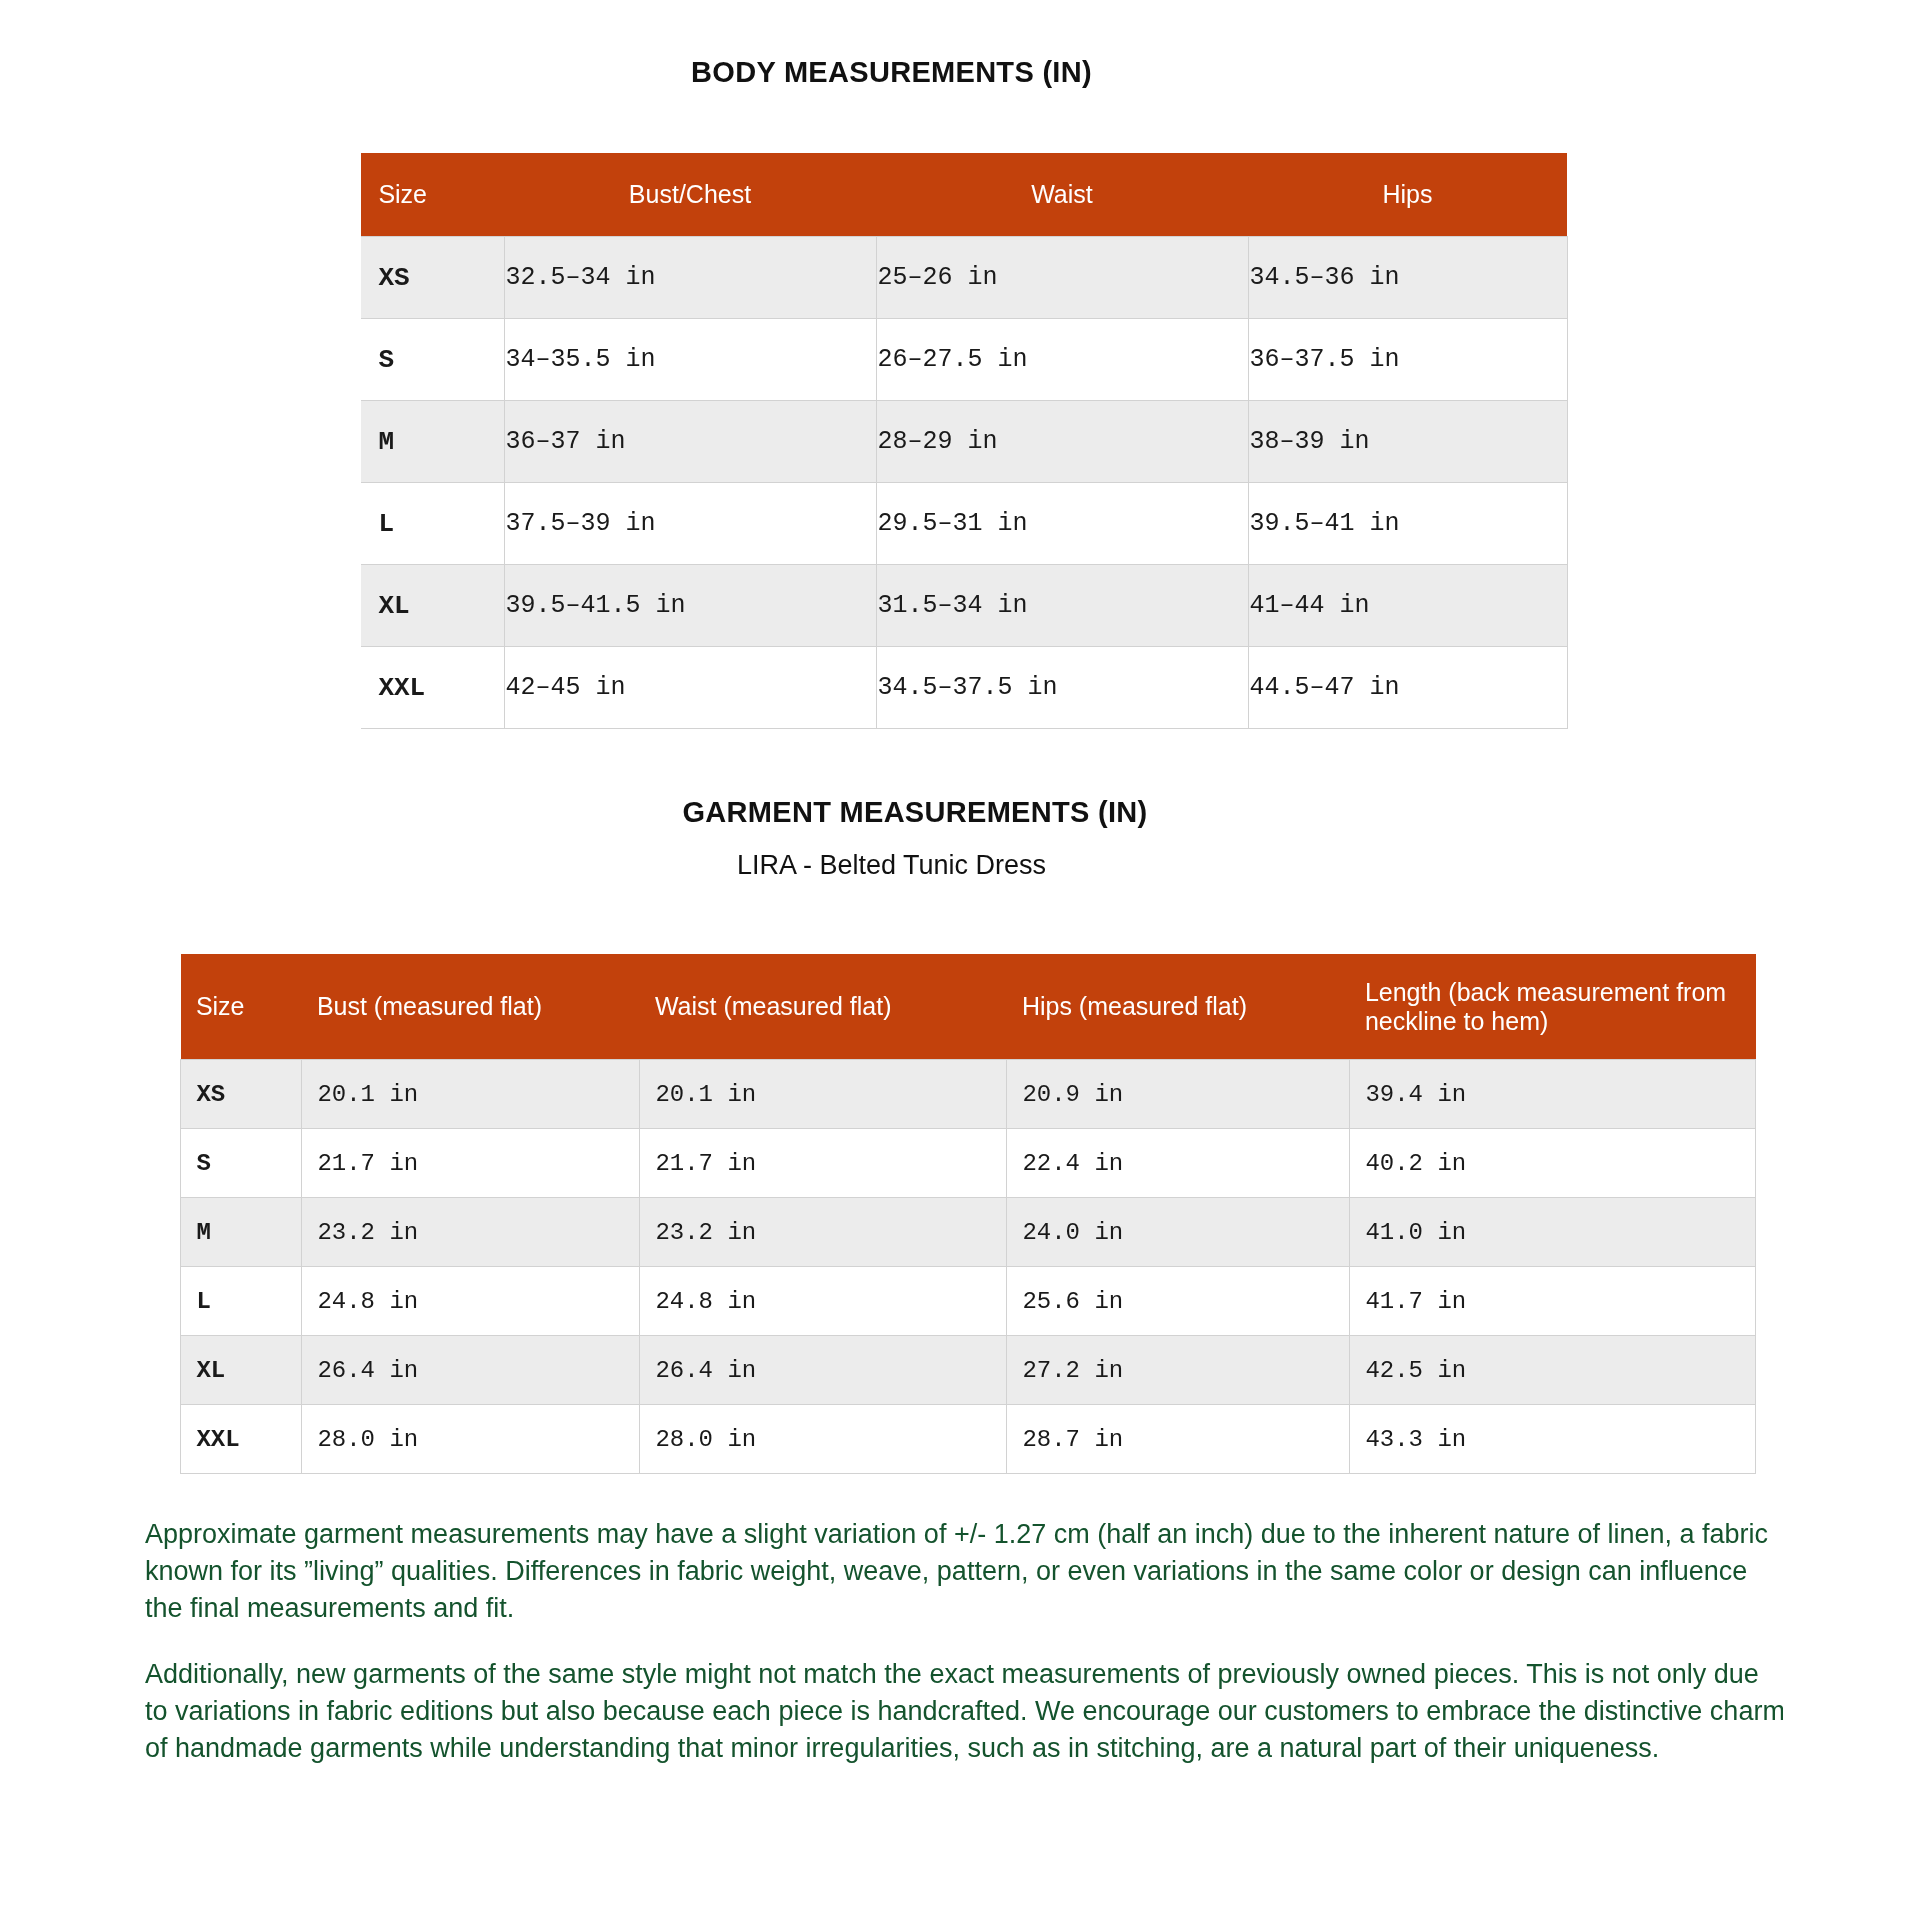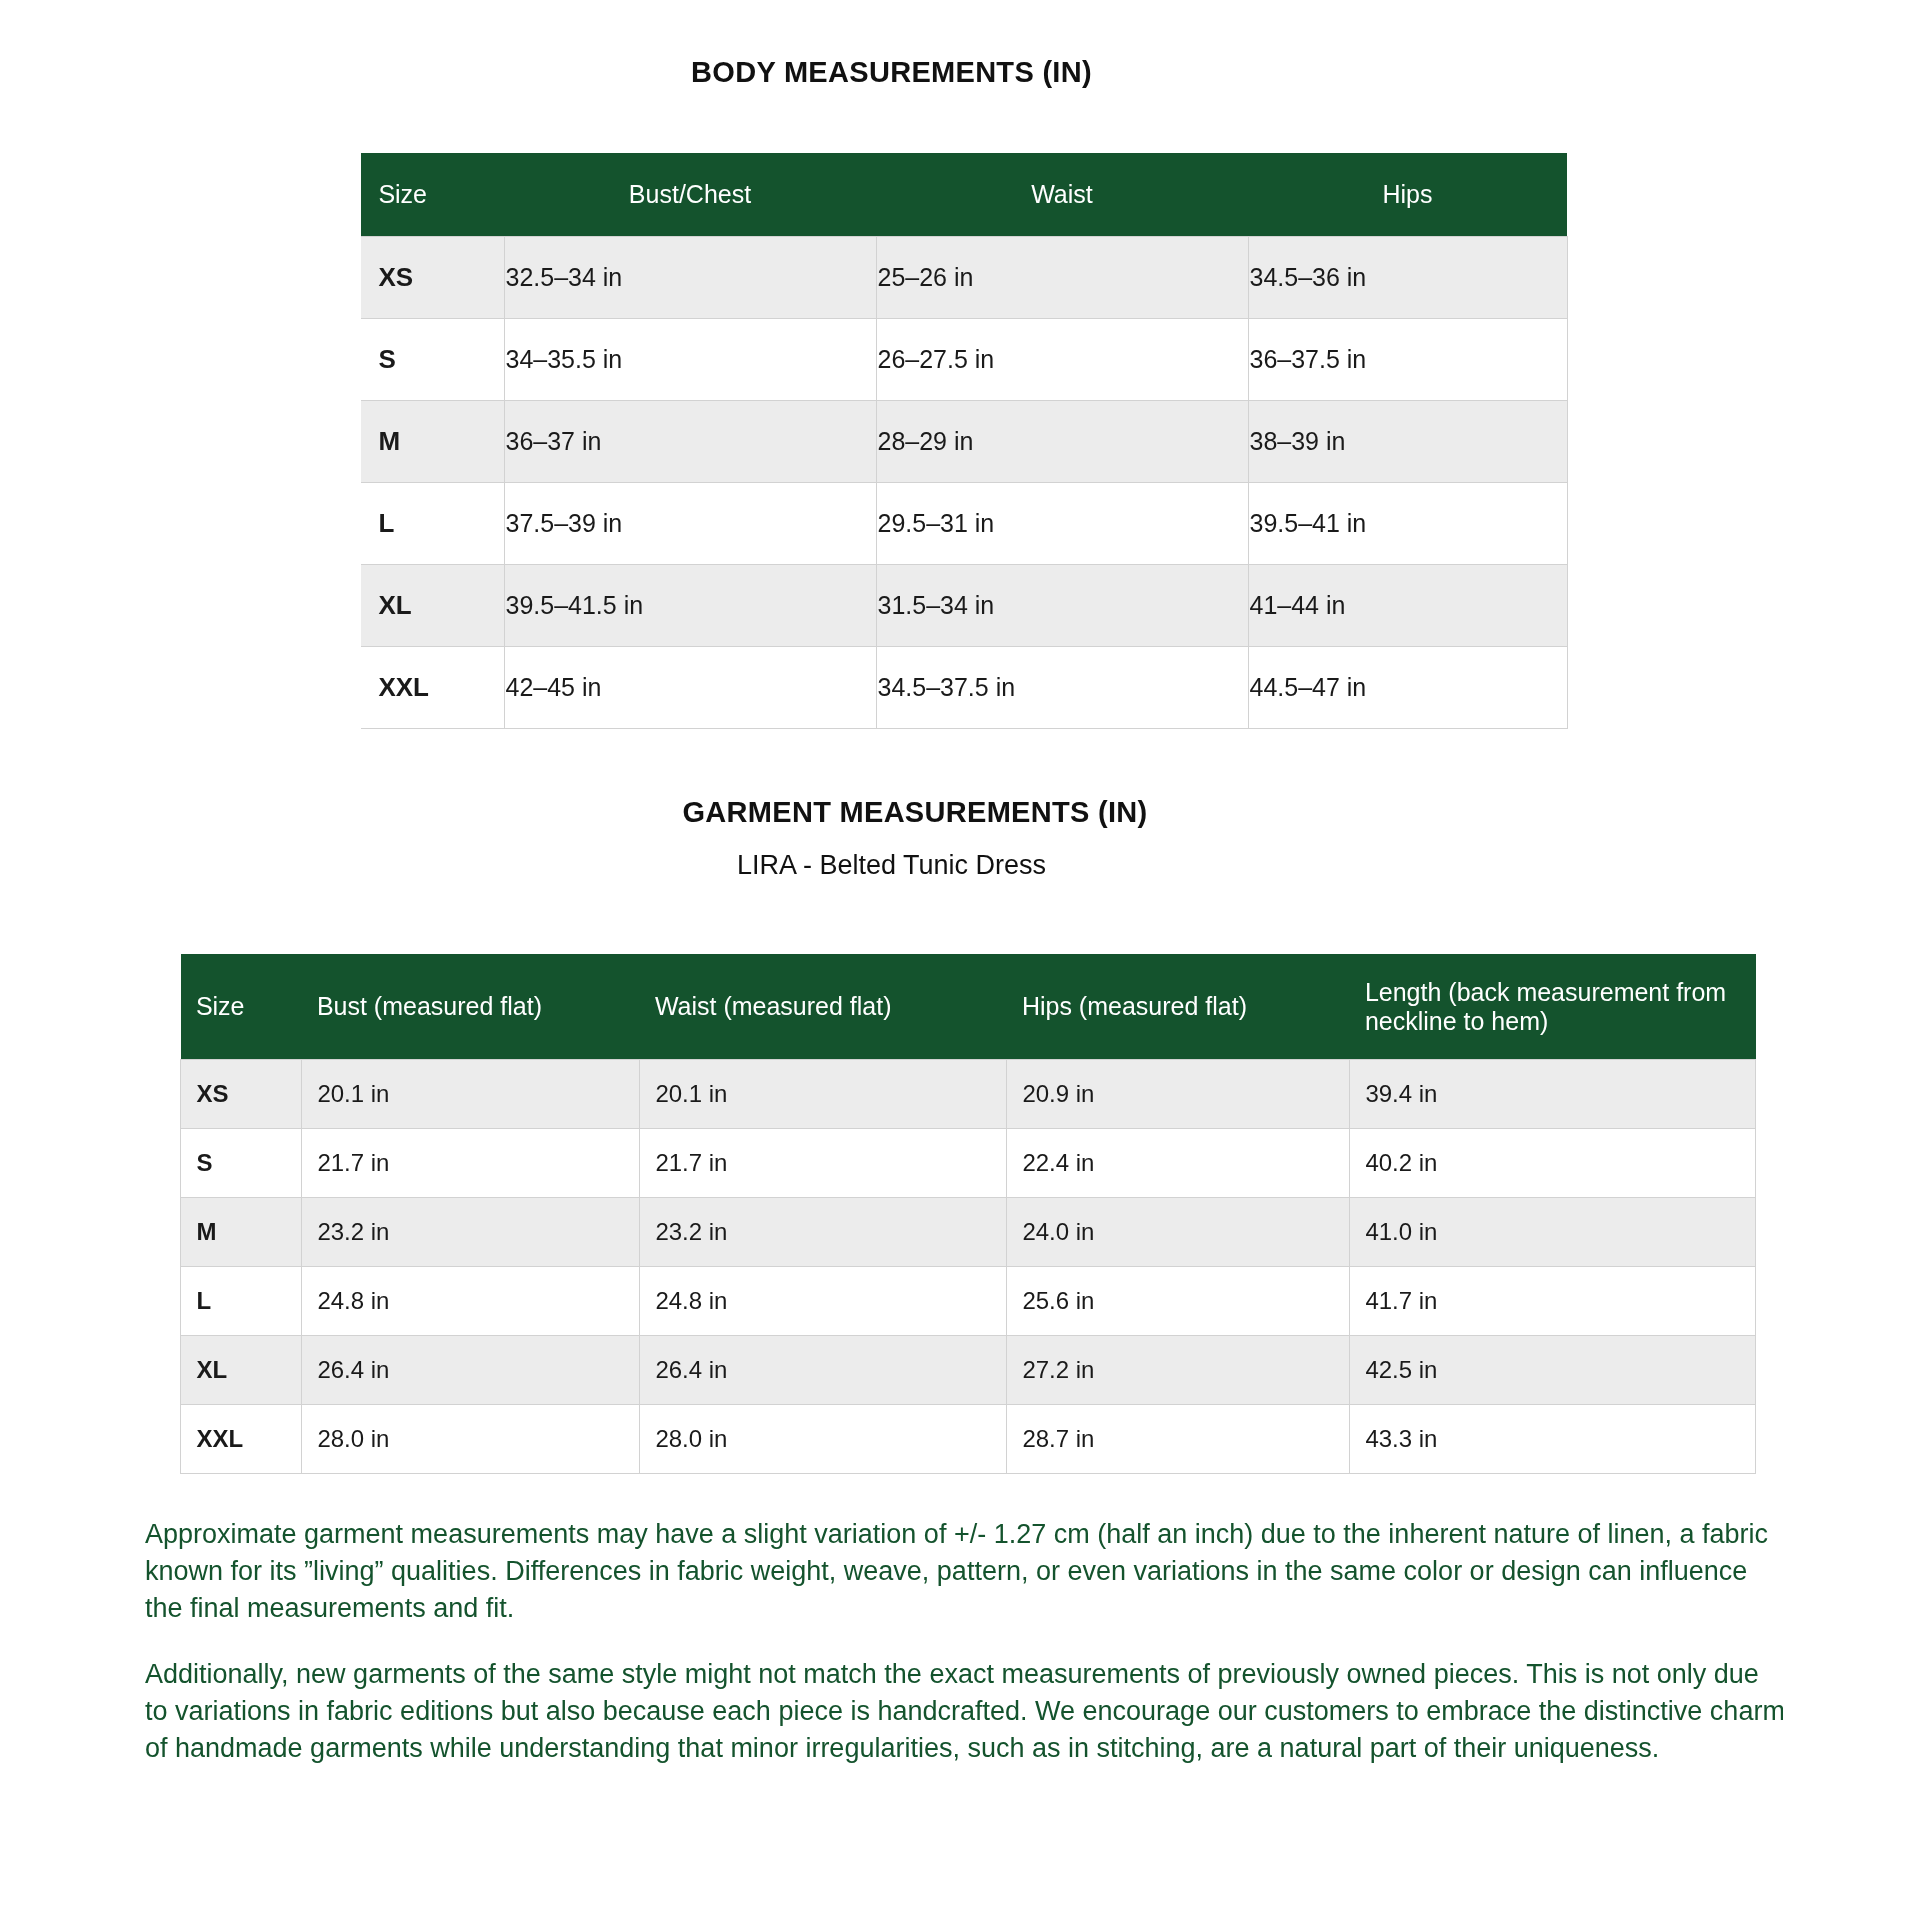--- a/index.html
+++ b/index.html
@@ -54,30 +54,31 @@
     left: 0; right: 0;
     top: 850px;
   }
 
   
   table {
     border-collapse: collapse;
     table-layout: fixed;
   }
   th {
-    background: #14532d;
+    background: #c2410c;
     color: #ffffff;
     font-weight: 400;
     vertical-align: middle;
   }
   td {
     background: #ffffff;
     color: #1a1a1a;
     border: 1px solid #d2d2d2;
     vertical-align: middle;
+    font-family: Liberation Mono, monospace;
   }
   tr.alt td {
     background: #ececec;
   }
 
   
   #table-body-measurements {
     position: absolute;
     left: 361px;
     top: 153px;

